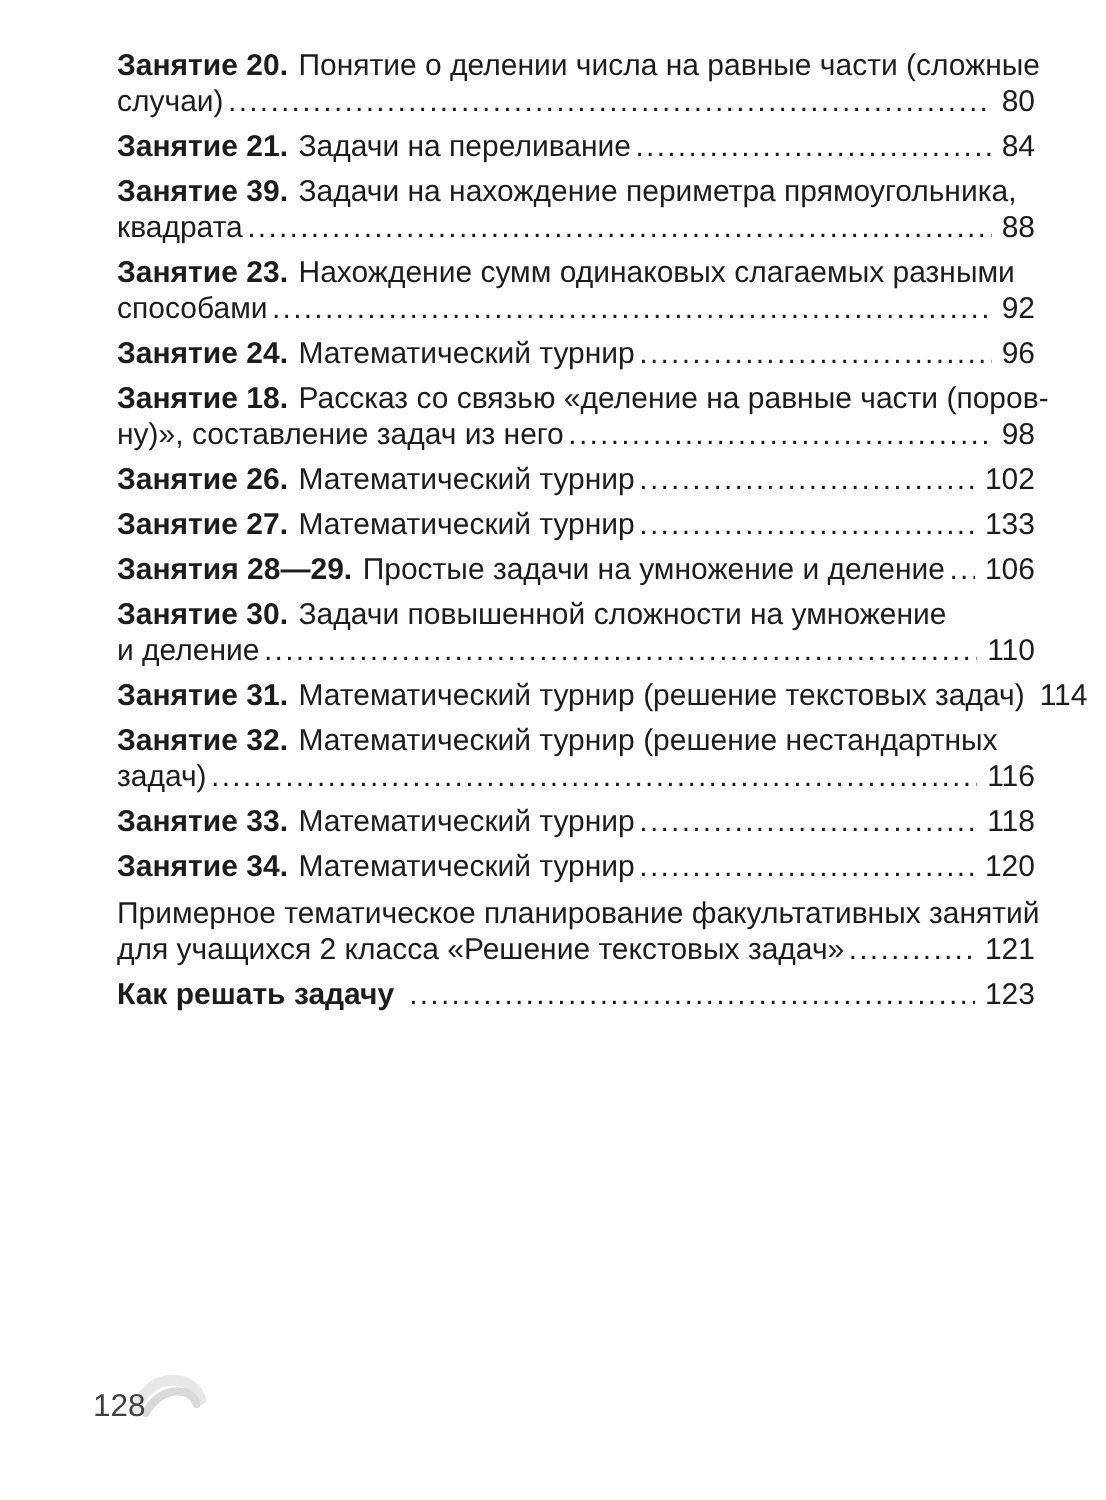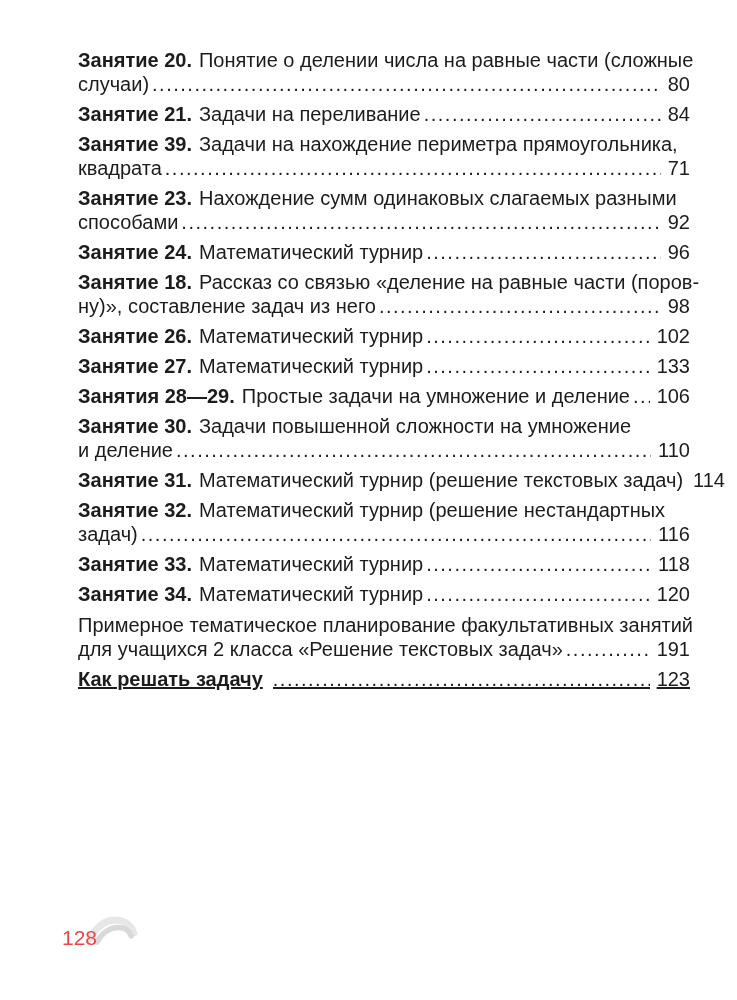--- a/index.html
+++ b/index.html
@@ -16,21 +16,21 @@
     color: #1c1c1c;
     font-family: "Liberation Sans", "DejaVu Sans", sans-serif;
   }
   .page {
     position: absolute;
     inset: 0;
   }
   .toc {
     position: absolute;
     left: 78px;
-    top: 48px;
+    top: 32px;
     width: 612px;
   }
   .entry {
     font-size: 20px;
     line-height: 24px;
     margin-bottom: 6px;
   }
   .line {
     white-space: nowrap;
   }
@@ -58,21 +58,21 @@
     flex: 0 0 auto;
     margin-left: 7px;
     font-weight: 400;
   }
   .folio {
     position: absolute;
     left: 62px;
     top: 926px;
     font-size: 21px;
     line-height: 24px;
-    color: #ef4444;
+    color: #404040;
   }
   .swoosh {
     position: absolute;
     left: 86px;
     top: 912px;
     width: 52px;
     height: 36px;
   }
 </style>
 </head>
@@ -95,21 +95,21 @@
           <span class="line-text">Задачи на переливание</span>
           <span class="dots">........................................................................................................................................................................................................</span>
           <span class="pagenum">84</span>
         </div>
       </div>
       <div class="entry">
         <div class="line"><span class="label">Занятие 39.</span><span class="line-text">Задачи на нахождение периметра прямоугольника,</span></div>
         <div class="line last">
           <span class="line-text">квадрата</span>
           <span class="dots">........................................................................................................................................................................................................</span>
-          <span class="pagenum">71</span>
+          <span class="pagenum">88</span>
         </div>
       </div>
       <div class="entry">
         <div class="line"><span class="label">Занятие 23.</span><span class="line-text">Нахождение сумм одинаковых слагаемых разными</span></div>
         <div class="line last">
           <span class="line-text">способами</span>
           <span class="dots">........................................................................................................................................................................................................</span>
           <span class="pagenum">92</span>
         </div>
       </div>
@@ -191,24 +191,24 @@
           <span class="line-text">Математический турнир</span>
           <span class="dots">........................................................................................................................................................................................................</span>
           <span class="pagenum">120</span>
         </div>
       </div>
       <div class="entry" style="margin-top: 7px;">
         <div class="line"><span class="line-text">Примерное тематическое планирование факультативных занятий</span></div>
         <div class="line last">
           <span class="line-text">для учащихся 2 класса «Решение текстовых задач»</span>
           <span class="dots">........................................................................................................................................................................................................</span>
-          <span class="pagenum">191</span>
-        </div>
-      </div>
-      <div class="entry" style="margin-top: 0; text-decoration: underline;">
+          <span class="pagenum">121</span>
+        </div>
+      </div>
+      <div class="entry" style="margin-top: 0;">
         <div class="line last">
           <span class="label">Как решать задачу</span>
           <span class="dots">........................................................................................................................................................................................................</span>
           <span class="pagenum">123</span>
         </div>
       </div>
     </section>
 
   <svg class="swoosh" viewBox="0 0 52 36" xmlns="http://www.w3.org/2000/svg" aria-hidden="true">
     <path d="M4,27 Q16,4 36,9 Q45,12 48,21" fill="none" stroke="#e7e7e7" stroke-width="7" stroke-linecap="round"></path>

